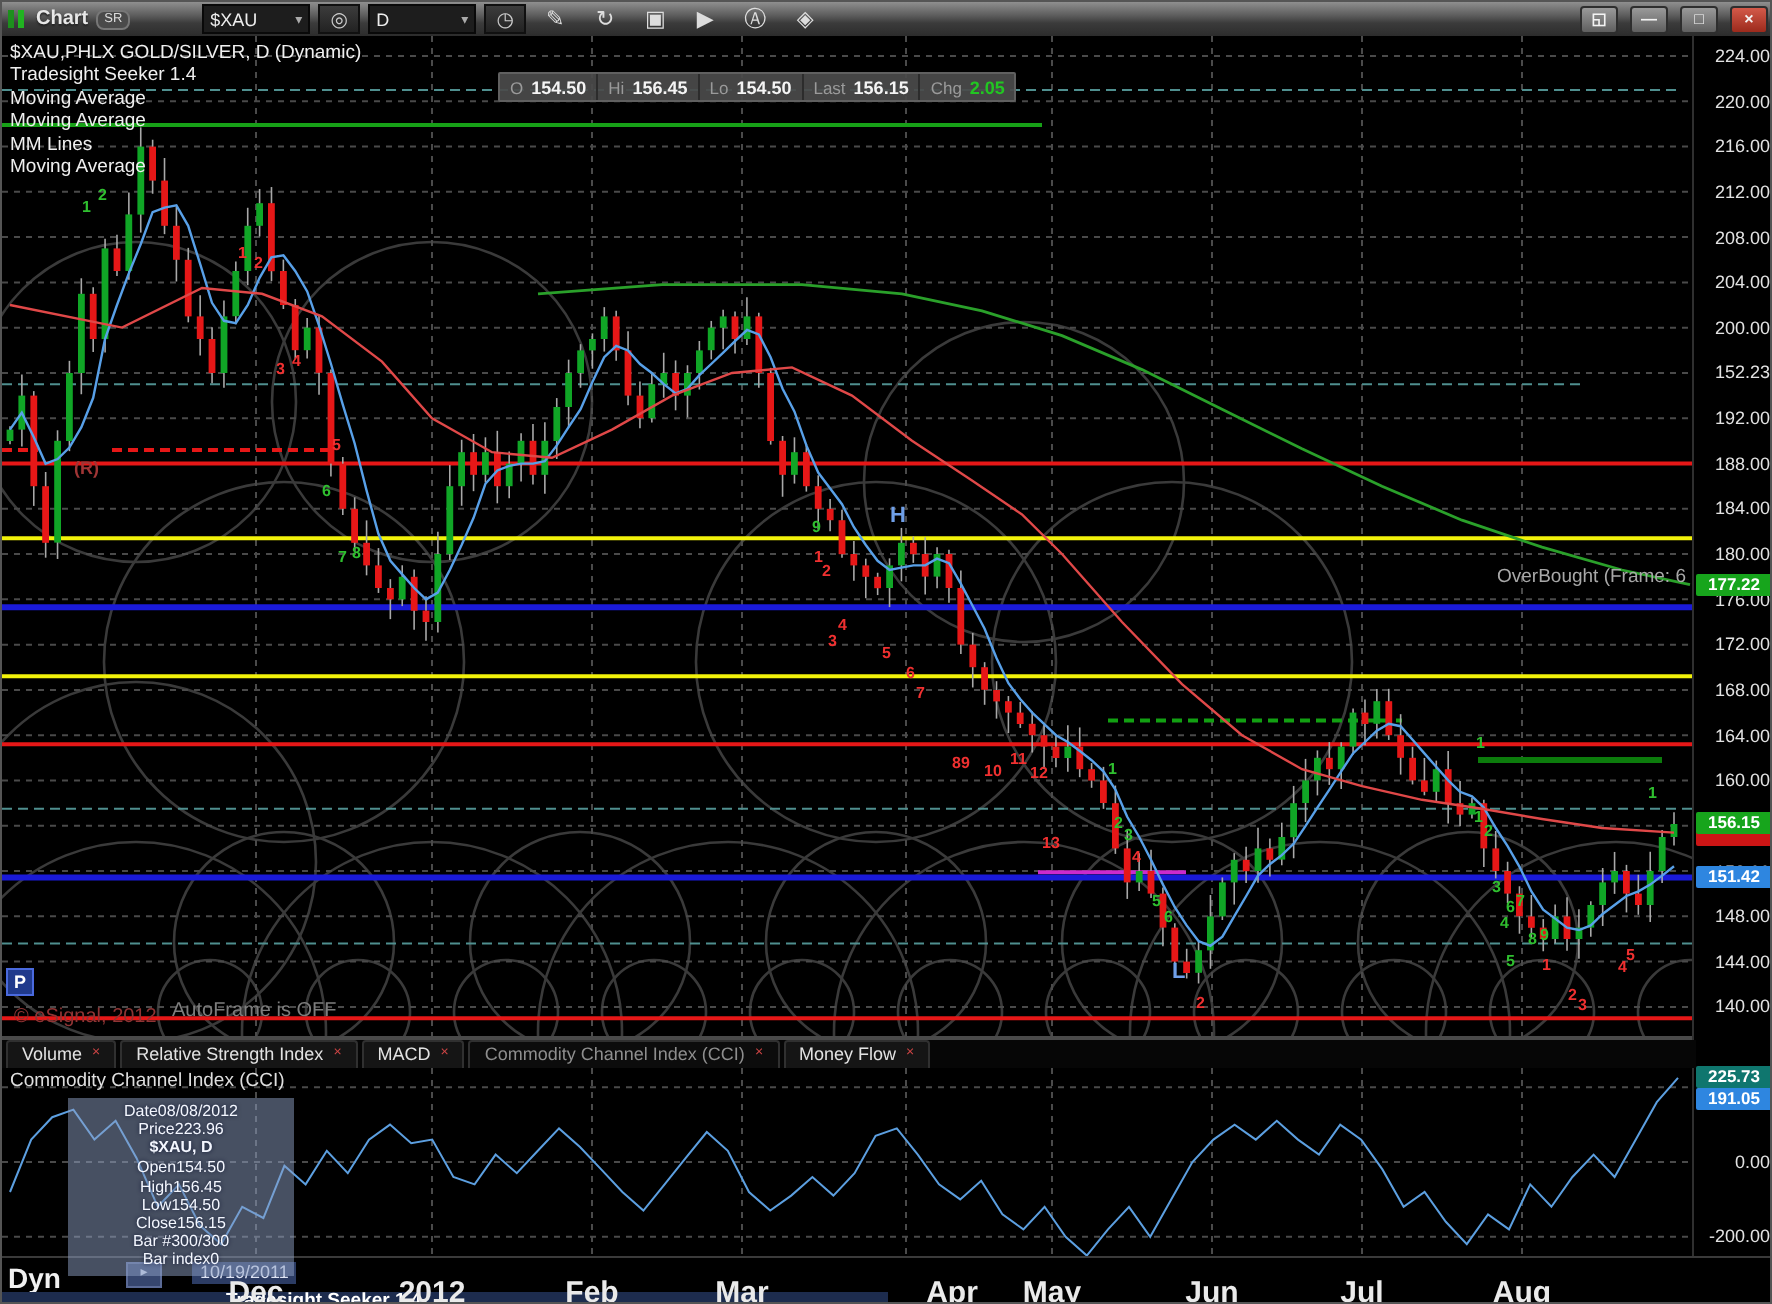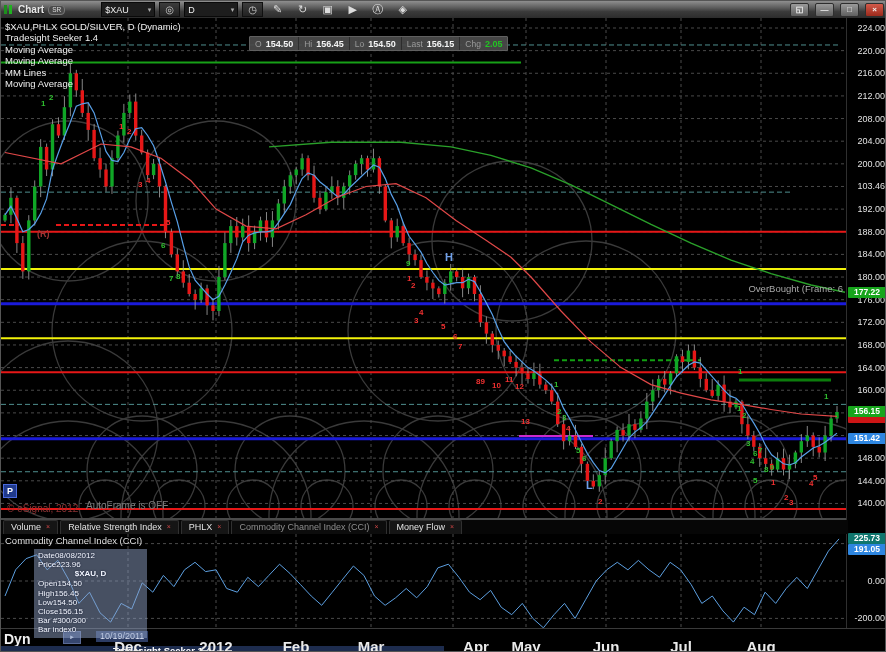--- a/index.html
+++ b/index.html
@@ -63,21 +63,21 @@
     white-space:nowrap;}
   .tab.active{background:#0c0c0c;color:#8e8e8e;}
   .tab .x{color:#cf4545;font-size:7px;line-height:9px;}
   
   .cci-panel{position:absolute;left:0;top:533px;width:845px;height:94px;background:#000;z-index:2;}
   .cci-title{position:absolute;left:4px;top:1px;color:#dedede;font-size:9.5px;z-index:4;}
   
   .tooltip{position:absolute;left:33px;top:548px;width:113px;height:89px;
     background:rgba(142,160,195,.5);z-index:20;color:#f4f7ff;font-size:8px;
     padding:2px 4px;box-sizing:border-box;text-shadow:0 0 2px rgba(0,10,40,.8);}
-  .tt-row{display:flex;justify-content:flex-start;line-height:9.2px;}
+  .tt-row{display:flex;justify-content:center;line-height:9.2px;}
   .tt-sym{text-align:center;font-weight:bold;line-height:10px;}
   
   .timeaxis{position:absolute;left:0;top:627px;width:886px;height:25px;background:#000;
     border-top:1px solid #3a3a3a;box-sizing:border-box;z-index:8;}
   .dyn-label{position:absolute;left:3px;top:2px;color:#f0f0f0;font-size:14px;font-weight:bold;}
   .goto-btn{position:absolute;left:62px;top:2px;width:16px;height:11px;background:#36466e;
     border:1px solid #5a6a96;color:#cfd8ef;font-size:7px;text-align:center;line-height:10px;}
   .date-field{position:absolute;left:95px;top:2px;height:11px;background:#2c3c64;color:#dfe5f5;
     font-size:9px;line-height:11px;padding:0 4px;}
   .month-lbl{position:absolute;top:9px;color:#eaeaea;font-size:15px;font-weight:bold;
@@ -613,21 +613,21 @@
   </div>
 
   <div class="right-axis" id="right-axis">
       <div class="ax-lbl" style="top: 5px;">224.00</div>
       <div class="ax-lbl" style="top: 27.64px;">220.00</div>
       <div class="ax-lbl" style="top: 50.28px;">216.00</div>
       <div class="ax-lbl" style="top: 72.92px;">212.00</div>
       <div class="ax-lbl" style="top: 95.56px;">208.00</div>
       <div class="ax-lbl" style="top: 118.2px;">204.00</div>
       <div class="ax-lbl" style="top: 140.84px;">200.00</div>
-      <div class="ax-lbl" style="top: 163.48px;">103.46</div>
+      <div class="ax-lbl" style="top: 163.48px;">152.23</div>
       <div class="ax-lbl" style="top: 186.12px;">192.00</div>
       <div class="ax-lbl" style="top: 208.76px;">188.00</div>
       <div class="ax-lbl" style="top: 231.4px; margin-left: 45px;">184.00</div>
       <div class="ax-lbl" style="top: 254.04px;">180.00</div>
       <div class="ax-lbl" style="top: 276.68px;">176.00</div>
       <div class="ax-lbl" style="top: 299.32px;">172.00</div>
       <div class="ax-lbl" style="top: 321.96px;">168.00</div>
       <div class="ax-lbl" style="top: 344.6px;">164.00</div>
       <div class="ax-lbl" style="top: 367.24px;">160.00</div>
       <div class="ax-lbl" style="top: 389.88px;">156.00</div>
@@ -648,21 +648,21 @@
   <div class="tabbar" id="tabbar">
       <div class="tab">
         <span>Volume</span>
         <span class="x">×</span>
       </div>
       <div class="tab">
         <span>Relative Strength Index</span>
         <span class="x">×</span>
       </div>
       <div class="tab">
-        <span>PHLX</span>
+        <span>MACD</span>
         <span class="x">×</span>
       </div>
       <div class="tab active">
         <span>Commodity Channel Index (CCI)</span>
         <span class="x">×</span>
       </div>
       <div class="tab">
         <span>Money Flow</span>
         <span class="x">×</span>
       </div>

